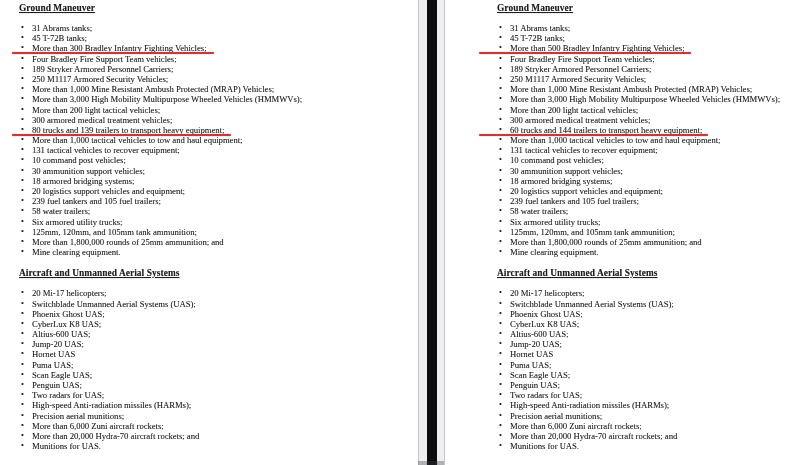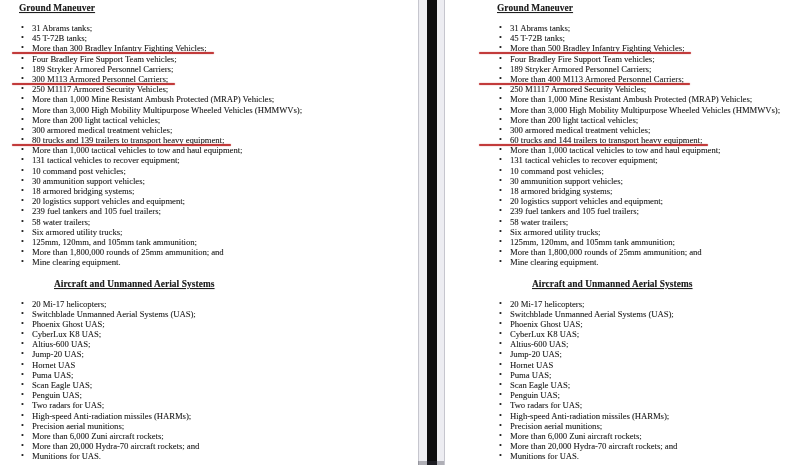--- a/index.html
+++ b/index.html
@@ -28,21 +28,21 @@
   .heading {
     margin: 0;
     font-size: 9.3px;
     line-height: 11px;
     font-weight: bold;
     text-decoration: underline;
     letter-spacing: 0.1px;
     white-space: nowrap;
     text-shadow: 0.2px 0.2px 0.35px rgba(25,25,25,0.4);
   }
-  .heading2 { margin-top: 11px; margin-left: 35px; }
+  .heading2 { margin-top: 11px; }
 
   .list { margin: 9px 12px 0 2px; padding: 0; }
 
   .li {
     position: relative;
     height: 10.2px;
     line-height: 10.2px;
     font-size: 8.6px;
     white-space: nowrap;
     text-shadow: 0.2px 0.2px 0.3px rgba(25,25,25,0.35);
@@ -133,26 +133,20 @@
           </span>
         </div>
 
         <div class="li">
           <span class="line-inner">
             <span class="bullet">•</span><span class="txt">189 Stryker Armored Personnel Carriers;</span>
             
           </span>
         </div>
 
-        <div class="li redline">
-          <span class="line-inner">
-            <span class="bullet">•</span><span class="txt">300 M113 Armored Personnel Carriers;</span>
-            <span class="red-underline"></span>
-          </span>
-        </div>
 
         <div class="li">
           <span class="line-inner">
             <span class="bullet">•</span><span class="txt">250 M1117 Armored Security Vehicles;</span>
             
           </span>
         </div>
 
         <div class="li">
           <span class="line-inner">
@@ -432,26 +426,20 @@
           </span>
         </div>
 
         <div class="li">
           <span class="line-inner">
             <span class="bullet">•</span><span class="txt">189 Stryker Armored Personnel Carriers;</span>
             
           </span>
         </div>
 
-        <div class="li redline">
-          <span class="line-inner">
-            <span class="bullet">•</span><span class="txt">More than 400 M113 Armored Personnel Carriers;</span>
-            <span class="red-underline"></span>
-          </span>
-        </div>
 
         <div class="li">
           <span class="line-inner">
             <span class="bullet">•</span><span class="txt">250 M1117 Armored Security Vehicles;</span>
             
           </span>
         </div>
 
         <div class="li">
           <span class="line-inner">

